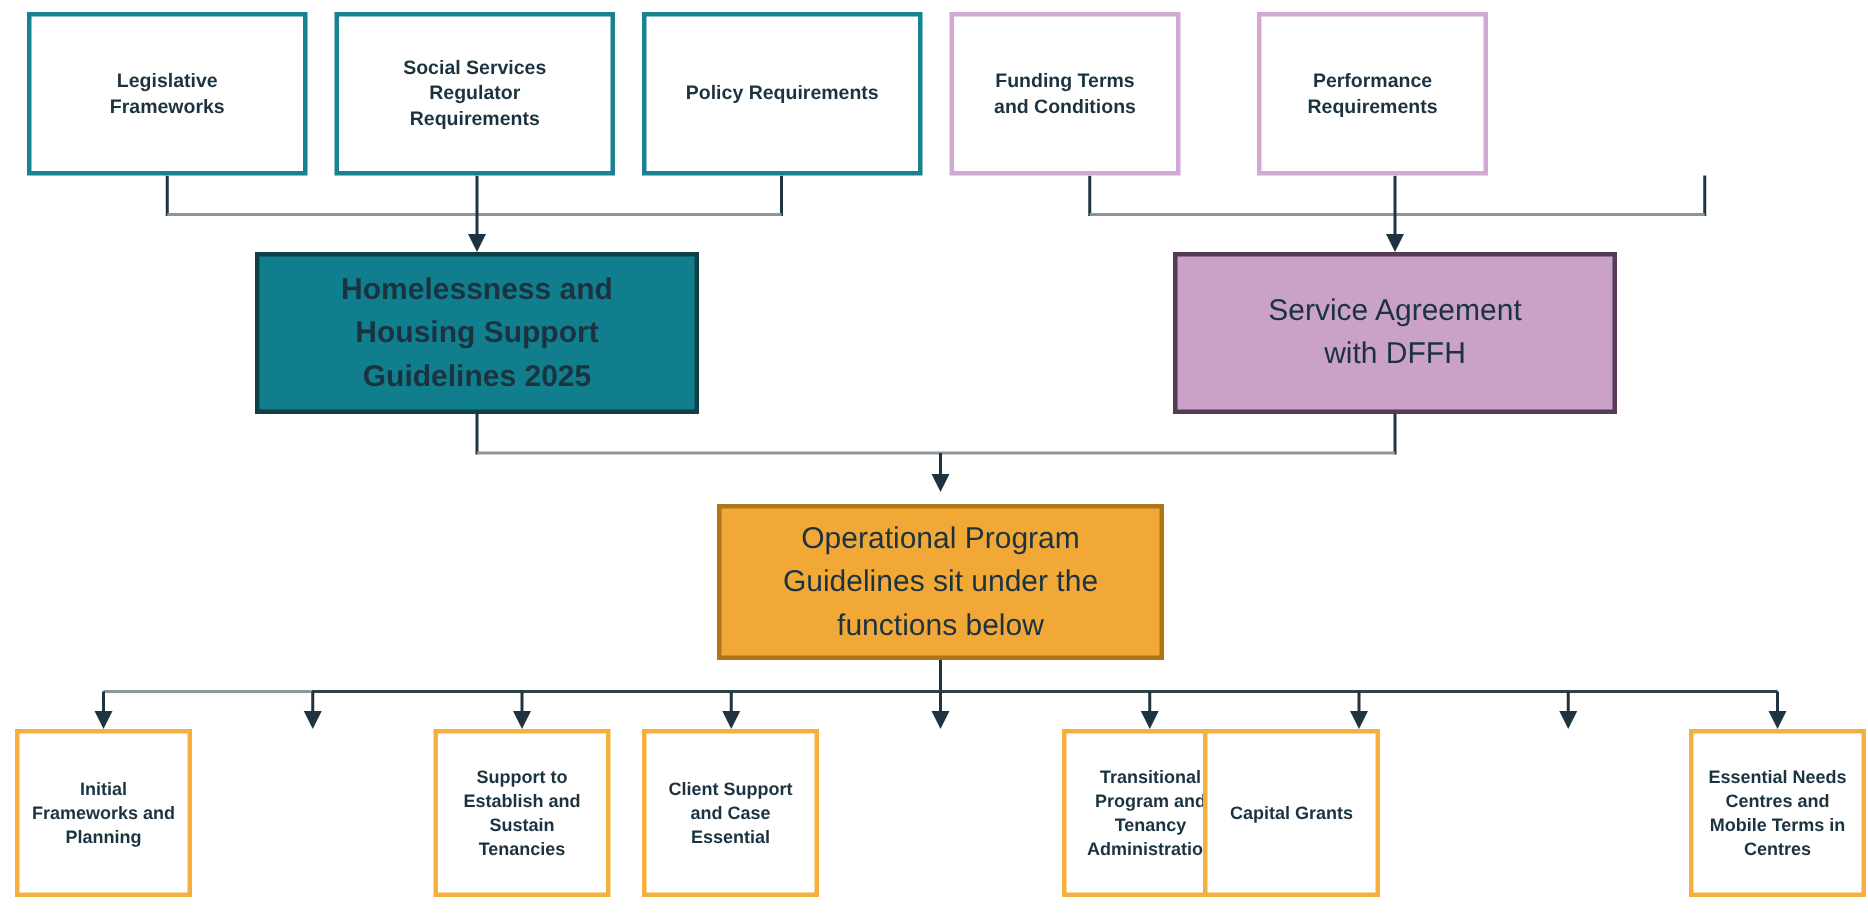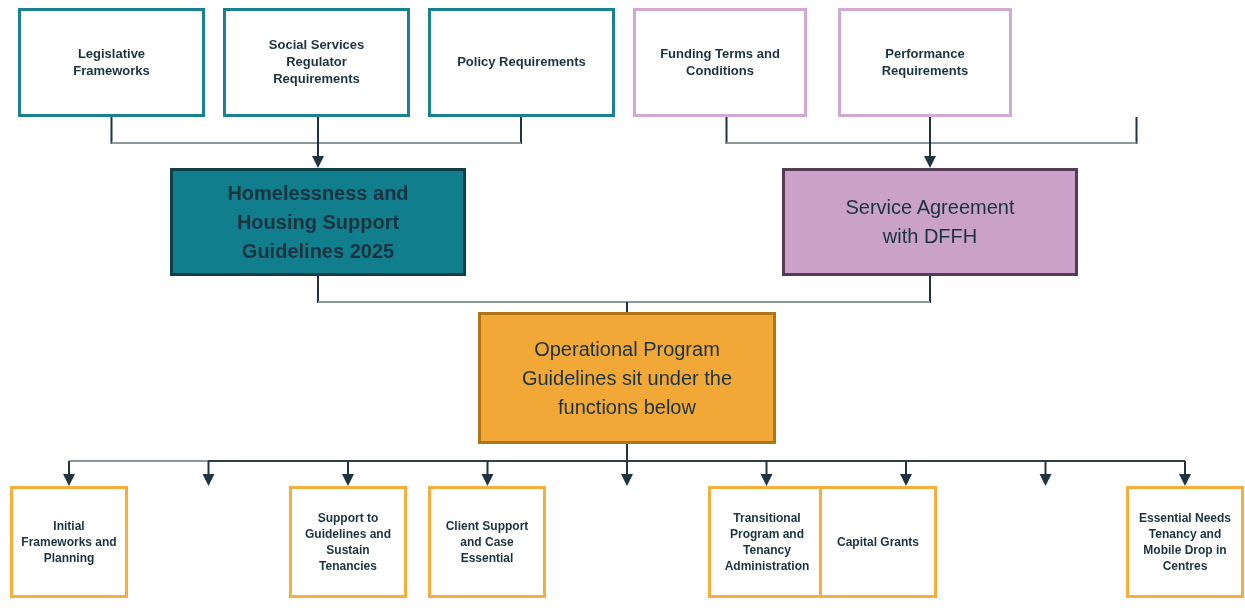--- a/index.html
+++ b/index.html
@@ -21,28 +21,28 @@
   .ls{stroke:var(--line-slate); stroke-width:2;}
   .ah{fill:var(--line-dark);}
   .node{
     position:absolute; box-sizing:border-box;
     display:flex; align-items:center; justify-content:center;
     text-align:center; background:#fff;
   }
   .node span{display:block;}
   .top-node{border:3px solid var(--teal-border); font-size:13px; font-weight:bold;
             line-height:1.3; padding:6px 20px; width:187px; height:109px; top:8px;}
-  .top-node.purple{border-color:var(--purple-border); width:174px;}
+  .top-node.purple{border-color:var(--purple-border); width:154px;}
   .mid-node{font-size:20px; line-height:1.45; width:296px; height:108px; top:168px;
             padding:6px 42px;}
   .mid-node.teal{background:var(--teal-fill); border:3px solid var(--teal-fill-border);font-weight:bold;}
   .mid-node.purple{background:var(--purple-fill); border:3px solid var(--purple-fill-border);align-items:center;}
   .orange-node{background:var(--orange-fill); border:3px solid var(--orange-fill-border);
-            font-size:20px; line-height:1.45; width:298px; height:132px;
-            left:478px; top:312px; padding:6px 18px;}
+            font-size:20px; line-height:1.45; width:298px; height:104px;
+            left:478px; top:336px; padding:6px 18px;}
   .fn-node{border:3px solid var(--orange-border); font-size:12px; font-weight:bold;
             line-height:1.35; width:118px; height:112px; top:486px; padding:4px 5px;}
 </style>
 </head>
 <body>
 
 <div id="canvas">
 
   <svg id="connectors" viewBox="0 0 1245 615" xmlns="http://www.w3.org/2000/svg">
     <g>
@@ -116,28 +116,28 @@
   </div>
 
   <div class="node orange-node">
     <span>Operational Program Guidelines sit under the functions below</span>
   </div>
 
   <div class="node fn-node" style="left:10px">
     <span>Initial Frameworks and Planning</span>
   </div>
   <div class="node fn-node" style="left:289px">
-    <span>Support to Guidelines and Sustain Tenancies</span>
+    <span>Support to Establish and Sustain Tenancies</span>
   </div>
   <div class="node fn-node" style="left:428px">
     <span>Client Support and Case Essential</span>
   </div>
   <div class="node fn-node" style="left:708px">
     <span>Transitional Program and Tenancy Administration</span>
   </div>
-  <div class="node fn-node" style="left:819px">
+  <div class="node fn-node" style="left:802px">
     <span>Capital Grants</span>
   </div>
   <div class="node fn-node" style="left:1126px">
-    <span>Essential Needs Tenancy and Mobile Drop in Centres</span>
+    <span>Essential Needs Centres and Mobile Terms in Centres</span>
   </div>
 
 </div>
 
 </body></html>

